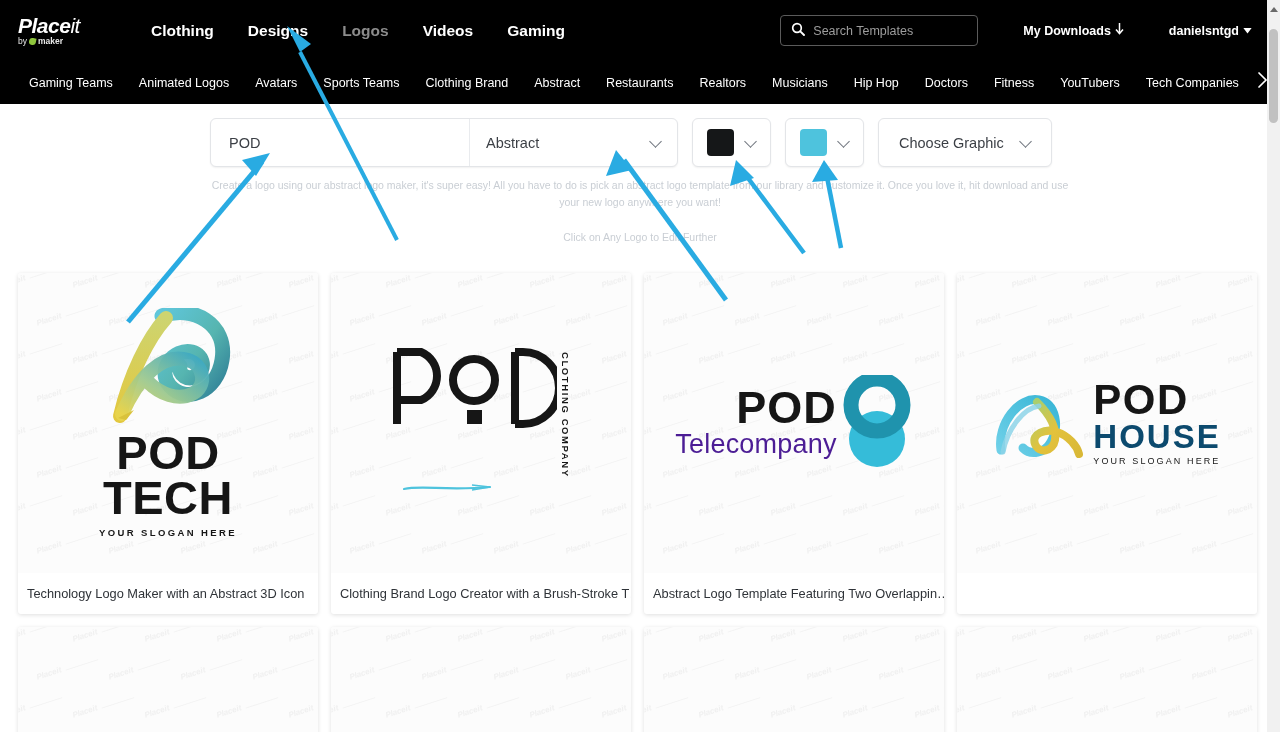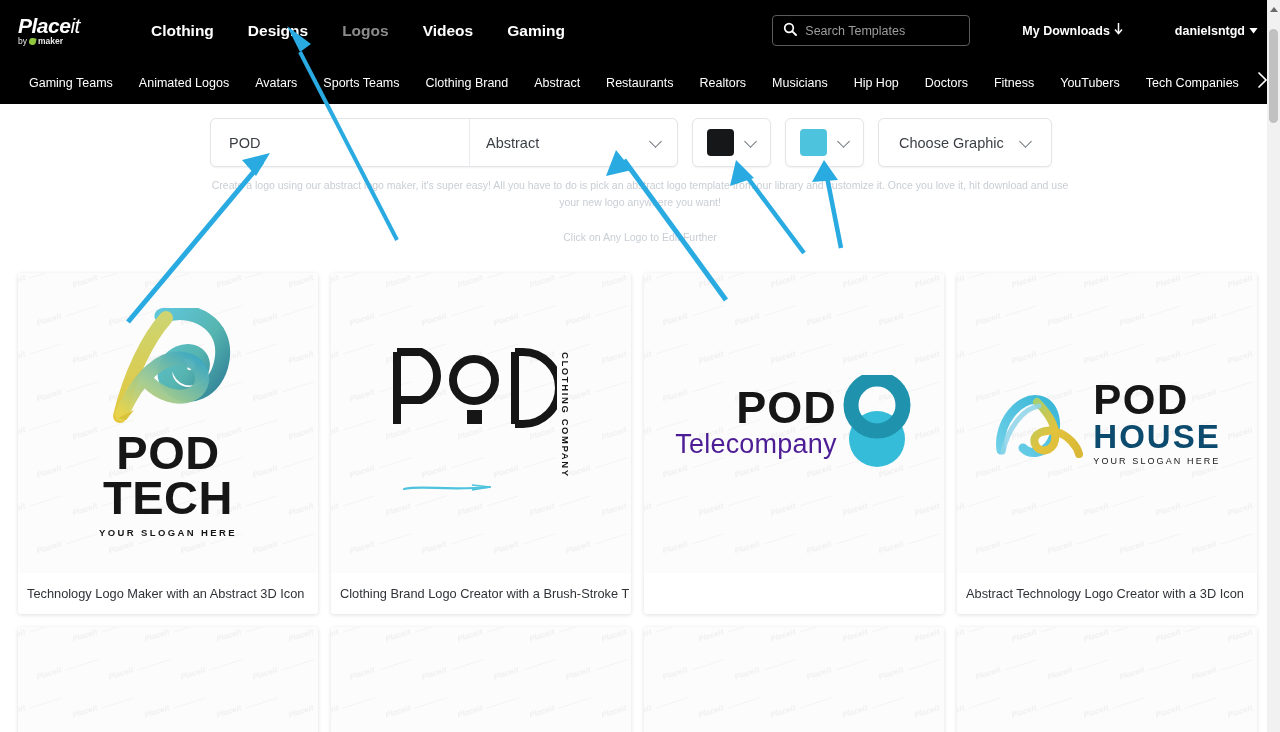--- a/index.html
+++ b/index.html
@@ -40,22 +40,22 @@
   .logo-sub b { font-weight: bold; }
 
   .mainnav { display: flex; align-items: center; margin-left: 30px; gap: 0; }
   .mainnav a {
     color: #ffffff; text-decoration: none; font-size: 15.5px; font-weight: bold;
     padding: 8px 17px; white-space: nowrap;
   }
   .mainnav a.dim { color: #8c8c8c; }
 
   .header-right {
-    margin-left: auto; display: flex; align-items: center; gap: 16px;
-    padding-right: 22px;
+    margin-left: auto; display: flex; align-items: center; gap: 9px;
+    padding-right: 28px;
   }
   .searchbox {
     width: 198px; height: 31px; border: 1px solid #5b5b5b; border-radius: 4px;
     display: flex; align-items: center; gap: 8px; padding: 0 10px;
     background: #000;
   }
   .searchbox .ph { color: #9d9d9d; font-size: 12.5px; }
   .mag { flex: 0 0 auto; }
   .hr-link {
     color: #fff; font-size: 12.5px; font-weight: bold; text-decoration: none;
@@ -508,20 +508,21 @@
         <div class="c3-text">
           <div class="c3-pod">POD</div>
           <div class="c3-tele">Telecompany</div>
         </div>
         <svg width="78" height="96" viewBox="0 0 78 96" style="margin-left:-2px">
           <circle cx="42" cy="64" r="28" fill="#35bcd9"></circle>
           <circle cx="42" cy="30" r="26" fill="none" stroke="#1f93ad" stroke-width="15"></circle>
         </svg>
       </div>
     </div>
+    <div class="caption">Abstract Logo Template Featuring Two Overlappin…</div>
   </div>
 
   <div class="card">
     <div class="thumb">
       <div class="wm">
           <span style="left: -18px; top: 4px;">Placeit</span>
           <span style="left: 54px; top: 4px;">Placeit</span>
           <span style="left: 126px; top: 4px;">Placeit</span>
           <span style="left: 198px; top: 4px;">Placeit</span>
           <span style="left: 270px; top: 4px;">Placeit</span>
@@ -574,21 +575,20 @@
           <path d="M44 18 C56 30 64 44 62 56 C60 68 46 70 42 60 C38 50 52 44 64 48 C76 52 84 62 86 70" fill="none" stroke="url(#g4b)" stroke-width="8" stroke-linecap="round"></path>
           <path d="M10 68 C14 46 30 24 46 22" fill="none" stroke="#8dd4e8" stroke-width="5" stroke-linecap="round" opacity="0.85"></path>
         </svg>
         <div style="text-align:left">
           <div class="c4-pod">POD</div>
           <div class="c4-house">HOUSE</div>
           <div class="c4-slog">YOUR SLOGAN HERE</div>
         </div>
       </div>
     </div>
-    <div class="caption">Abstract Technology Logo Creator with a 3D Icon</div>
   </div>
 
   <div class="card">
     <div class="thumb">
       <div class="wm">
           <span style="left: -18px; top: 4px;">Placeit</span>
           <span style="left: 54px; top: 4px;">Placeit</span>
           <span style="left: 126px; top: 4px;">Placeit</span>
           <span style="left: 198px; top: 4px;">Placeit</span>
           <span style="left: 270px; top: 4px;">Placeit</span>

